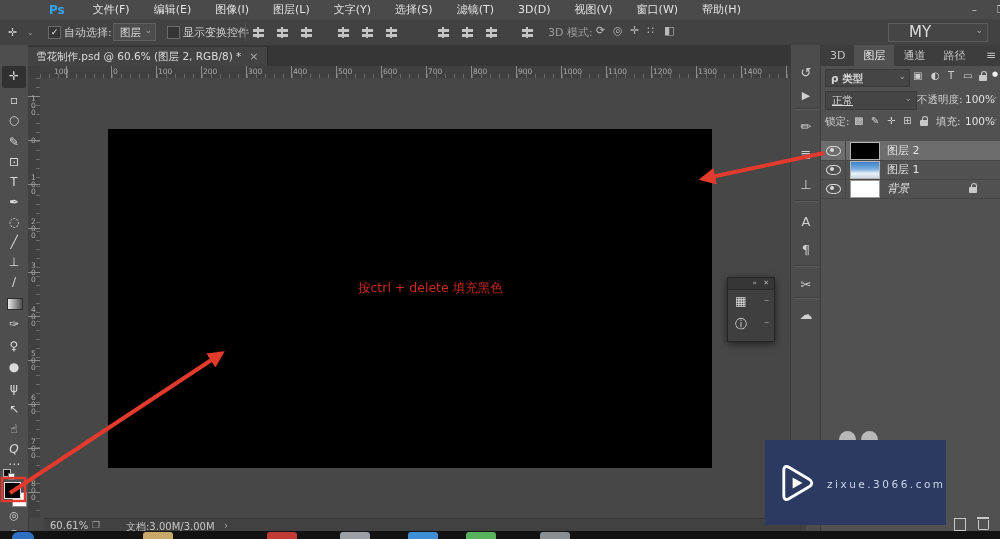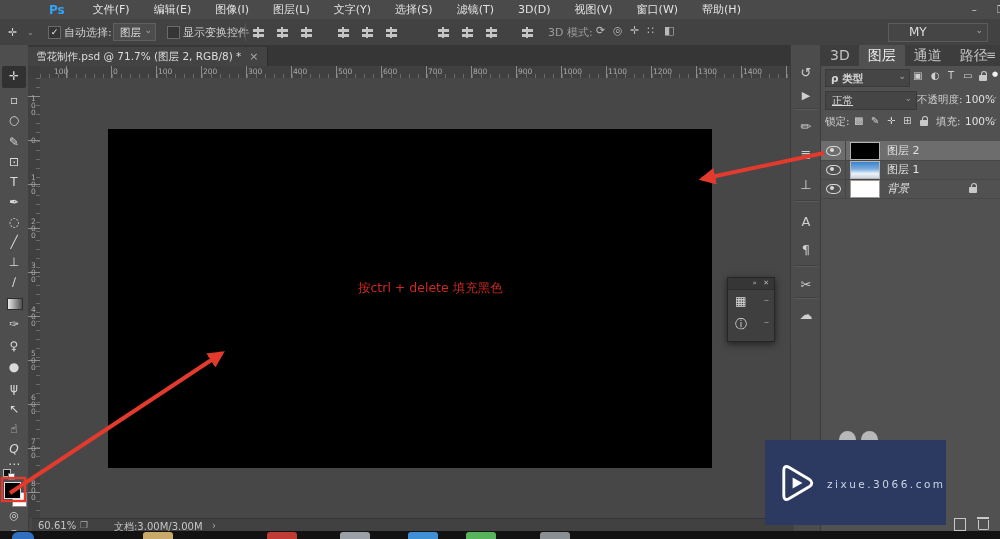--- a/index.html
+++ b/index.html
@@ -21,21 +21,21 @@
   .osel{background:#4c4c4c;border:1px solid #5f5f5f;height:16px;line-height:16px;padding:0 14px 0 6px;
         position:relative;font-size:10.5px;color:#ddd;}
   .osel::after{content:"⌄";position:absolute;right:3px;top:-2px;font-size:9px;color:#aaa;}
   .vsep{position:absolute;top:4px;width:1px;height:18px;background:#545454;}
   .alic{position:absolute;top:8px;width:13px;height:11px;}
   .alic::before{content:"";position:absolute;left:5px;top:0;width:2px;height:11px;background:#c4c4c4;}
   .alic::after{content:"";position:absolute;left:1px;top:2px;width:11px;height:2.5px;background:#c4c4c4;
                box-shadow:0 5px 0 #c4c4c4;}
   .t3{position:absolute;top:5px;font-size:11px;color:#b9b9b9;}
   #wsbox{position:absolute;right:12px;top:4px;width:78px;height:17px;background:#454545;border:1px solid #5c5c5c;
-         font-size:12px;color:#ddd;line-height:17px;padding-left:20px;}
+         font-size:15px;color:#ddd;line-height:17px;padding-left:20px;}
   #wsbox::after{content:"⌄";position:absolute;right:4px;top:-2px;font-size:9px;color:#aaa;}
   
   #toolbar{position:absolute;left:0;top:45px;width:28px;height:486px;background:#4e4e4e;border-right:1px solid #3c3c3c;}
   .tool{position:absolute;left:0;width:28px;text-align:center;color:#dadada;font-size:12px;line-height:14px;}
   #toolsel{position:absolute;left:2px;top:21px;width:24px;height:22px;background:#313131;border-radius:2px;}
   .gradtool{position:absolute;left:7px;width:14px;height:10px;background:linear-gradient(90deg,#e8e8e8,#4e4e4e);border:1px solid #2d2d2d;}
   .swfg{position:absolute;left:4px;top:437px;width:15px;height:15px;background:#000;border:1px solid #dedede;}
   .swbg{position:absolute;left:12px;top:447px;width:13px;height:13px;background:#fff;border:1px solid #8a8a8a;}
   .swmini-b{position:absolute;left:3px;top:424px;width:6px;height:6px;background:#111;border:1px solid #bbb;}
   .swmini-w{position:absolute;left:8px;top:428px;width:5px;height:5px;background:#fff;border:1px solid #777;}
@@ -57,21 +57,21 @@
   .vlbl{position:absolute;left:1px;font-size:7.5px;color:#ababab;writing-mode:vertical-rl;text-orientation:upright;letter-spacing:-2px;}
   #viewport{position:absolute;left:40px;top:78px;width:750px;height:440px;background:#474747;overflow:hidden;}
   #canvas{position:absolute;left:68px;top:51px;width:604px;height:339px;background:#000;}
   #annot{position:absolute;left:318px;top:202px;width:220px;color:#cb2a1f;font-size:12.5px;}
   
   #pstrip{position:absolute;left:790px;top:45px;width:30px;height:486px;background:#4c4c4c;border-left:1px solid #3a3a3a;}
   .sicon{position:absolute;left:0;width:30px;text-align:center;color:#cfcfcf;font-size:13px;}
   .ssep{position:absolute;left:3px;width:24px;height:1px;background:#404040;box-shadow:0 1px 0 #5a5a5a;}
   
   #lpanel{position:absolute;left:820px;top:45px;width:180px;height:486px;background:#515151;border-left:1px solid #3c3c3c;}
-  #ltabs{position:absolute;left:0;top:0;width:180px;height:21px;background:#3d3d3d;display:flex;font-size:14px;color:#c3c3c3;}
+  #ltabs{position:absolute;left:0;top:0;width:180px;height:21px;background:#3d3d3d;display:flex;font-size:11px;color:#c3c3c3;}
   .ltab{padding:0 9px;line-height:21px;}
   .ltab.act{background:#515151;color:#ececec;}
   #lmenu{position:absolute;right:5px;top:3px;color:#c3c3c3;font-size:12px;}
   .lrowbar{position:absolute;left:0;width:180px;height:22px;font-size:10.5px;color:#cfcfcf;}
   .fbox{position:absolute;left:4px;top:3px;width:78px;height:16px;background:#454545;border:1px solid #3a3a3a;
         line-height:16px;padding-left:5px;color:#d6d6d6;font-weight:bold;}
   .fbox::after{content:"⌄";position:absolute;right:3px;top:-2px;font-size:9px;color:#999;}
   .kind{position:absolute;top:4px;font-size:10px;color:#cfcfcf;}
   .seldrop{position:absolute;left:4px;top:2px;width:84px;height:17px;background:#454545;border:1px solid #3a3a3a;
            line-height:17px;padding-left:6px;color:#d9d9d9;text-decoration:underline;}
@@ -96,21 +96,21 @@
   .trash::before{content:"";position:absolute;top:-3px;left:-2.5px;width:12px;height:2px;background:#c8c8c8;}
   
   #fpanel{position:absolute;left:727px;top:277px;width:46px;height:63px;background:#3f3f3f;border:1px solid #262626;
           box-shadow:0 2px 7px rgba(0,0,0,.55);z-index:30;}
   #fptitle{height:11px;background:#363636;border-bottom:1px solid #2b2b2b;text-align:right;color:#b5b5b5;
            font-size:7px;line-height:11px;padding-right:3px;letter-spacing:2px;}
   .fprow{position:absolute;left:0;width:46px;height:20px;color:#dcdcdc;font-size:12px;}
   .fprow .g{position:absolute;left:7px;top:2px;}
   .fprow .d{position:absolute;right:5px;top:2px;color:#9a9a9a;font-size:10px;}
   
-  #statusbar{position:absolute;left:32px;top:518px;width:762px;height:13px;background:#414141;border-top:1px solid #363636;
+  #statusbar{position:absolute;left:44px;top:518px;width:762px;height:13px;background:#414141;border-top:1px solid #363636;
              color:#c6c6c6;font-size:10px;}
   #statusbar span{position:absolute;top:1px;}
   #taskbar{position:absolute;left:0;top:531px;width:1000px;height:8px;background:#121212;}
   .blob{position:absolute;top:1px;height:7px;border-radius:3px 3px 0 0;}
   
   #wm{position:absolute;left:765px;top:440px;width:181px;height:85px;background:#2c3a62;z-index:50;
       display:flex;align-items:center;}
   #wmlogo{margin-left:10px;}
   #wmtxt{margin-left:8px;}
   #wmbrand{color:#fff;font-size:25px;font-weight:bold;letter-spacing:2px;line-height:26px;}
@@ -202,21 +202,21 @@
     <div class="swmini-b"></div>
     <div class="swmini-w"></div>
     <div class="swbg"></div>
     <div class="swfg"></div>
     <div class="tool" style="top:464px;font-size:11px">◎</div>
     <div class="tool" style="top:478px;color:#bbb">–</div>
   </div>
 
   <div id="tabbar">
     <div id="doctab">
-      <span>雪花制作.psd @ 71.7% (图层 2, RGB/8) *</span><span class="tclose">×</span>
+      <span>雪花制作.psd @ 60.6% (图层 2, RGB/8) *</span><span class="tclose">×</span>
     </div>
   </div>
 
   <div id="rcorner"></div>
   <div id="hruler">
     <span class="hlbl" style="left:14px">100</span>
     <span class="hlbl" style="left:73px">0</span>
     <span class="hlbl" style="left:118px">100</span>
     <span class="hlbl" style="left:163px">200</span>
     <span class="hlbl" style="left:208px">300</span>

